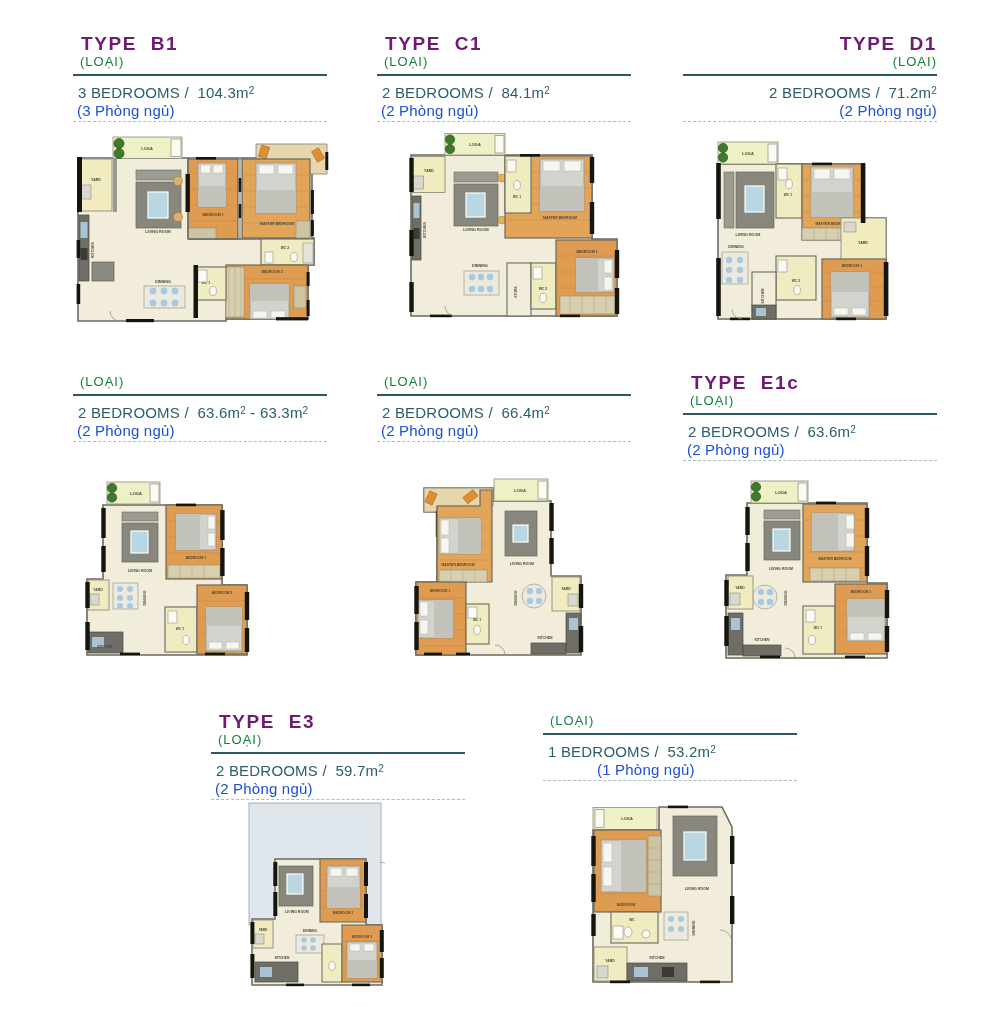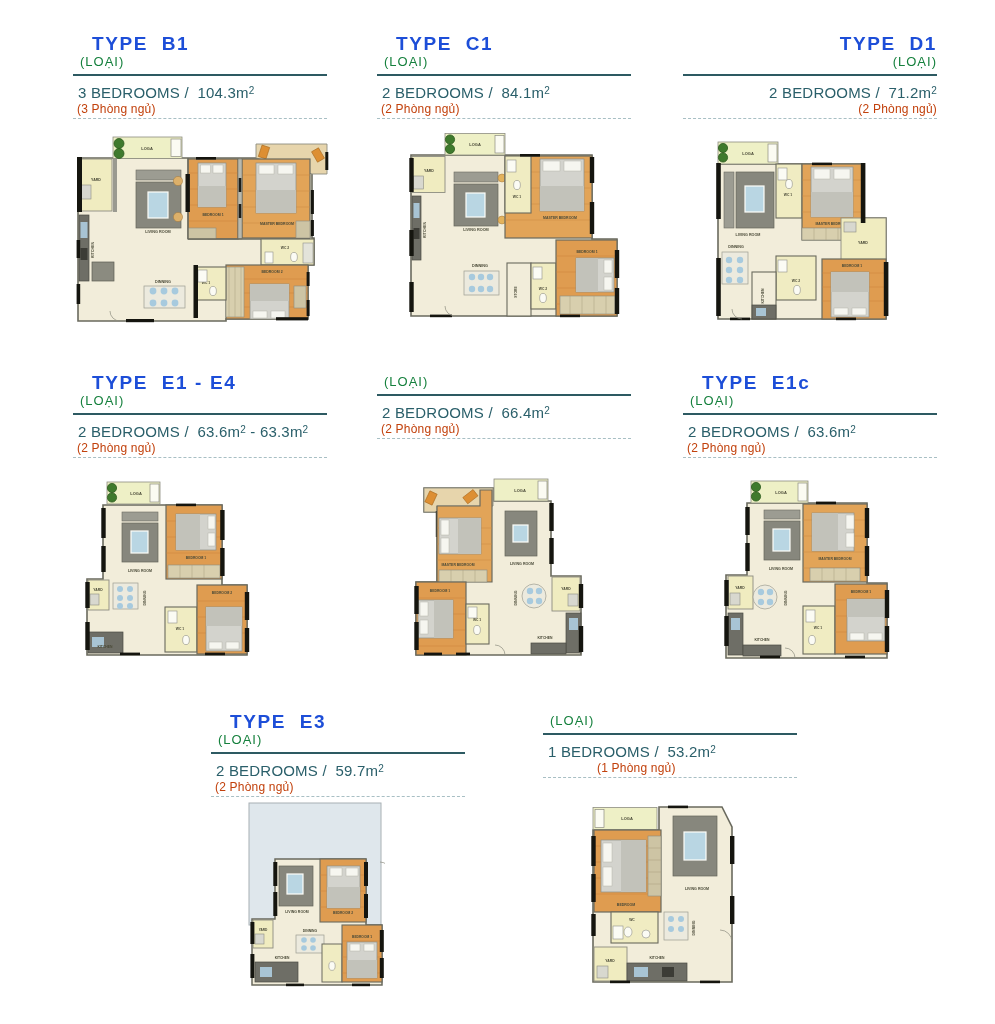--- a/index.html
+++ b/index.html
@@ -1,24 +1,24 @@
 <!DOCTYPE html>
 <html><head>
 <meta charset="utf-8">
 <style>
   html,body{margin:0;padding:0;}
   body{width:995px;height:1024px;position:relative;background:#ffffff;
        font-family:"Liberation Sans", sans-serif;overflow:hidden;}
   .hdr{position:absolute;width:254px;}
-  .hdr .t{font-size:19px;font-weight:bold;letter-spacing:1.6px;color:#1d4ed8;line-height:1;margin-left:19px;}
+  .hdr .t{font-size:19px;font-weight:bold;letter-spacing:1.6px;color:#701a75;line-height:1;margin-left:8px;}
   .hdr .l{font-size:13px;letter-spacing:1px;color:#15803d;margin:2px 0 6px 7px;line-height:1;}
   .hdr .solid{border:none;border-top:2px solid #2d5a62;margin:1px 0 0 0;}
   .hdr .b{font-size:15px;letter-spacing:0.2px;color:#2a5f6a;margin:9px 0 0 5px;line-height:1;white-space:nowrap;}
   .hdr .b sup{font-size:10px;line-height:0;vertical-align:4px;}
-  .hdr .p{font-size:12px;letter-spacing:0.2px;color:#c2410c;margin:3px 0 0 4px;line-height:1;}
+  .hdr .p{font-size:15px;letter-spacing:0.2px;color:#1d4ed8;margin:3px 0 0 4px;line-height:1;}
   .hdr .dot{border:none;border-top:1.5px dashed #a8bfc4;margin:3px 0 0 0;}
   .plan{position:absolute;}
   svg text{font-family:"Liberation Sans",sans-serif;fill:#4a4a38;}
 </style>
 </head>
 <body>
 
 <div class="hdr" style="left:73px;top:34px;">
   <div class="t">TYPE&nbsp; B1</div>
   <div class="l">(LOẠI)</div>
@@ -40,21 +40,20 @@
 <div class="hdr" style="left:683px;top:34px;text-align:right;">
   <div class="t">TYPE&nbsp; D1</div>
   <div class="l">(LOẠI)</div>
   <hr class="solid">
   <div class="b">2 BEDROOMS /&nbsp; 71.2m<sup>2</sup></div>
   <div class="p">(2 Phòng ngủ)</div>
   <hr class="dot">
 </div>
 
 <div class="hdr" style="left:73px;top:373px;">
-  <div class="t">TYPE&nbsp; E1 - E4</div>
   <div class="l">(LOẠI)</div>
   <hr class="solid">
   <div class="b">2 BEDROOMS /&nbsp; 63.6m<sup>2</sup> - 63.3m<sup>2</sup></div>
   <div class="p">(2 Phòng ngủ)</div>
   <hr class="dot">
 </div>
 
 <div class="hdr" style="left:377px;top:373px;">
   <div class="l">(LOẠI)</div>
   <hr class="solid">

